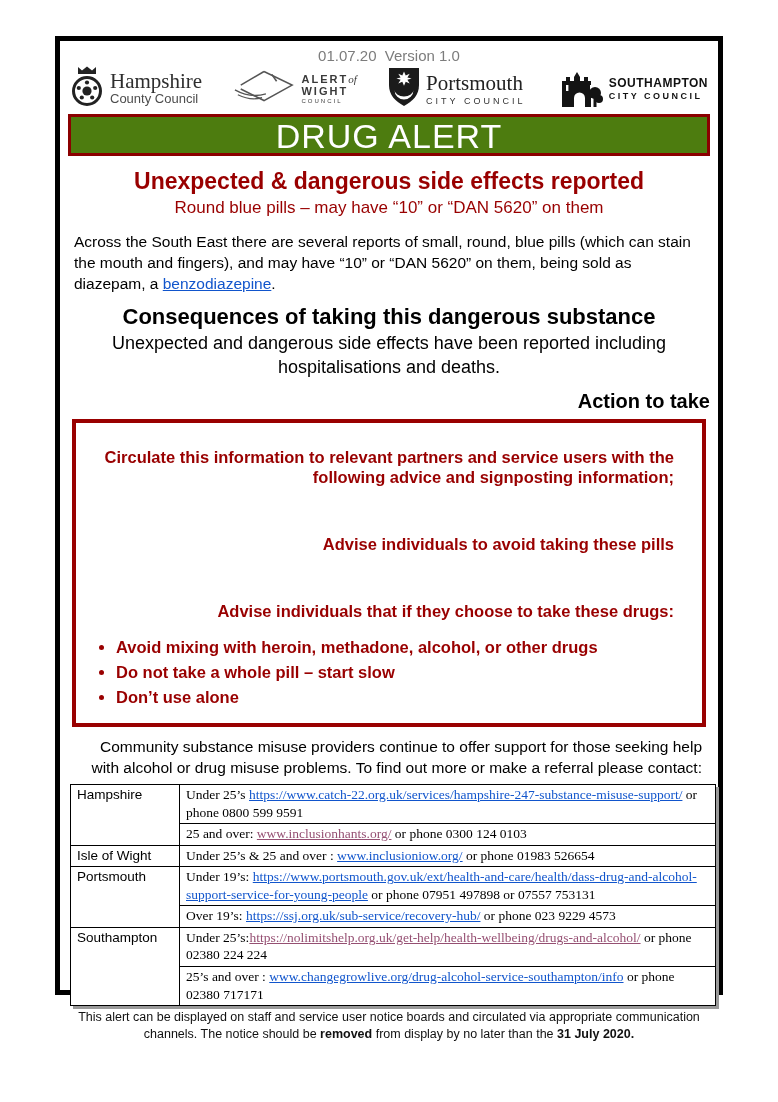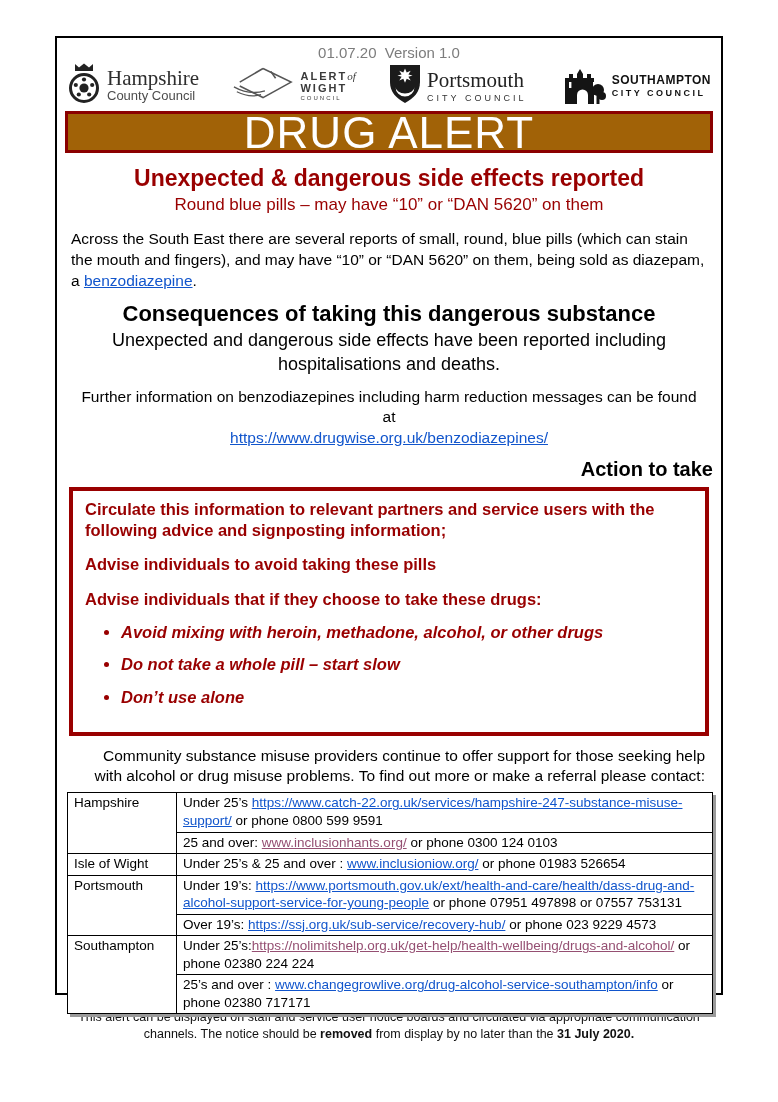--- a/index.html
+++ b/index.html
@@ -2,40 +2,40 @@
 <html><head>
 <meta charset="utf-8">
 <style>
   html,body{margin:0;padding:0;}
   body{
     width:778px;height:1102px;background:#ffffff;overflow:hidden;
     font-family:"Liberation Sans", sans-serif;color:#000;
   }
   .sheet{
     box-sizing:border-box;width:668px;height:959px;margin:36px 0 0 55px;
-    border:2px solid #000000;padding:4px 8px 6px;position:relative;
+    border:5px solid #000000;padding:4px 8px 6px;position:relative;
   }
   .version{ text-align:center;color:#7c7c7c;font-size:15px;margin:2px 0 0;white-space:pre; }
 
   
   .logos{display:flex;align-items:center;justify-content:space-between;height:46px;margin-top:2px;padding:0 2px;}
   .logo{display:flex;align-items:center;gap:6px;}
   .hamp-name{font-family:"Liberation Serif",serif;font-size:21px;color:#2e2e2e;line-height:1;}
   .hamp-sub{font-family:"Liberation Sans",sans-serif;font-size:13px;color:#4c4c4c;line-height:1.1;}
   .iow-t1{font-size:11px;font-weight:bold;letter-spacing:2px;color:#3a3a3a;line-height:1.05;}
   .iow-of{font-family:"Liberation Serif",serif;font-style:italic;font-weight:normal;letter-spacing:0;font-size:11px;}
   .iow-t3{font-size:6px;letter-spacing:2px;color:#3a3a3a;margin-top:1px;}
   .ports-name{font-family:"Liberation Serif",serif;font-size:21px;color:#222;line-height:1;}
   .ports-sub{font-size:9px;letter-spacing:3px;color:#333;margin-top:2px;}
   .soton-t1{font-size:12px;font-weight:bold;letter-spacing:.5px;color:#111;line-height:1.15;}
   .soton-t2{font-size:9px;letter-spacing:2.5px;font-weight:bold;color:#111;}
 
   .banner{
-    margin-top:2px;background:#a16207;border:3px solid #8b0000;
-    color:#fff;text-align:center;font-size:44px;letter-spacing:1px;
+    margin-top:2px;background:#4d7c0f;border:3px solid #8b0000;
+    color:#fff;text-align:center;font-size:34px;letter-spacing:1px;
     height:42px;line-height:38px;box-sizing:border-box;
   }
 
   .h1{color:#990000;font-weight:bold;font-size:23px;text-align:center;margin:12px 0 0;}
   .h2{color:#990000;font-weight:normal;font-size:17px;text-align:center;margin:3px 0 0;}
 
   .intro{font-size:15.5px;margin:14px 6px 0;line-height:1.34;}
   a.lnk{color:#1155cc;text-decoration:underline;cursor:pointer;}
   a.lnk.visited{color:#954f72;}
 
@@ -44,34 +44,34 @@
   .conseq-h{font-size:22px;font-weight:bold;text-align:center;margin:10px 0 0;}
   .conseq-b{font-size:18px;text-align:center;margin:2px 34px 0;line-height:1.32;}
 
   .further{font-size:15.5px;text-align:center;margin:10px 10px 0;line-height:1.32;}
 
   .action-h{font-size:20px;font-weight:bold;text-align:right;margin:10px 0 0;}
   .action-box{
     border:4px solid #990000;margin:6px 4px 0;padding:8px 12px 12px;
     color:#990000;font-weight:bold;font-size:16.5px;line-height:1.25;
   }
-  .action-box p{margin:0;}
+  .action-box p{margin:16px;text-align:right;}
   .action-box .gap{height:14px;}
   .action-box ul{margin:0;padding-left:24px;}
-  .action-box li{margin:12px;font-style:italic;}
+  .action-box li{margin:4px;}
 
   .community{font-size:15.5px;text-align:right;margin:10px 8px 0;line-height:1.32;}
 
   table.support{
     border-collapse:collapse;margin:6px 2px 0 2px;width:646px;
     font-size:13.5px;box-shadow:3px 3px 0 #9a9a9a;background:#fff;
   }
   table.support td{border:1.5px solid #000;padding:1px 6px 2px;vertical-align:top;line-height:1.3;}
   td.region{width:96px;}
-  td.detail{word-break:break-word;}
+  td.detail{word-break:break-word;font-family:Liberation Serif, serif;}
 
   .footer{width:656px;margin:14px auto 0;text-align:center;font-size:12.5px;line-height:1.35;color:#111;}
 </style>
 </head>
 <body>
 
 <div class="sheet">
 
   <div class="version">01.07.20  Version 1.0</div>
 
@@ -149,24 +149,20 @@
 
   <div class="h1">Unexpected &amp; dangerous side effects reported</div>
   <div class="h2">Round blue pills – may have “10” or “DAN 5620” on them</div>
 
   <p class="intro"><span>Across the South East there are several reports of small, round, blue pills (which can stain the mouth and fingers), and may have “10” or “DAN 5620” on them, being sold as diazepam, a </span><a class="lnk">benzodiazepine</a><span>.</span></p>
 
 
   <div class="conseq-h">Consequences of taking this dangerous substance</div>
   <div class="conseq-b">Unexpected and dangerous side effects have been reported including hospitalisations and deaths.</div>
 
-  <div class="further">
-    <span>Further information on benzodiazepines including harm reduction messages can be found at</span><br>
-    <a class="lnk">https://www.drugwise.org.uk/benzodiazepines/</a>
-  </div>
 
   <div class="action-h">Action to take</div>
 
   <div class="action-box">
     <p>Circulate this information to relevant partners and service users with the following advice and signposting information;</p>
     <div class="gap"></div>
     <p>Advise individuals to avoid taking these pills</p>
     <div class="gap"></div>
     <p>Advise individuals that if they choose to take these drugs:</p>
     <ul>

